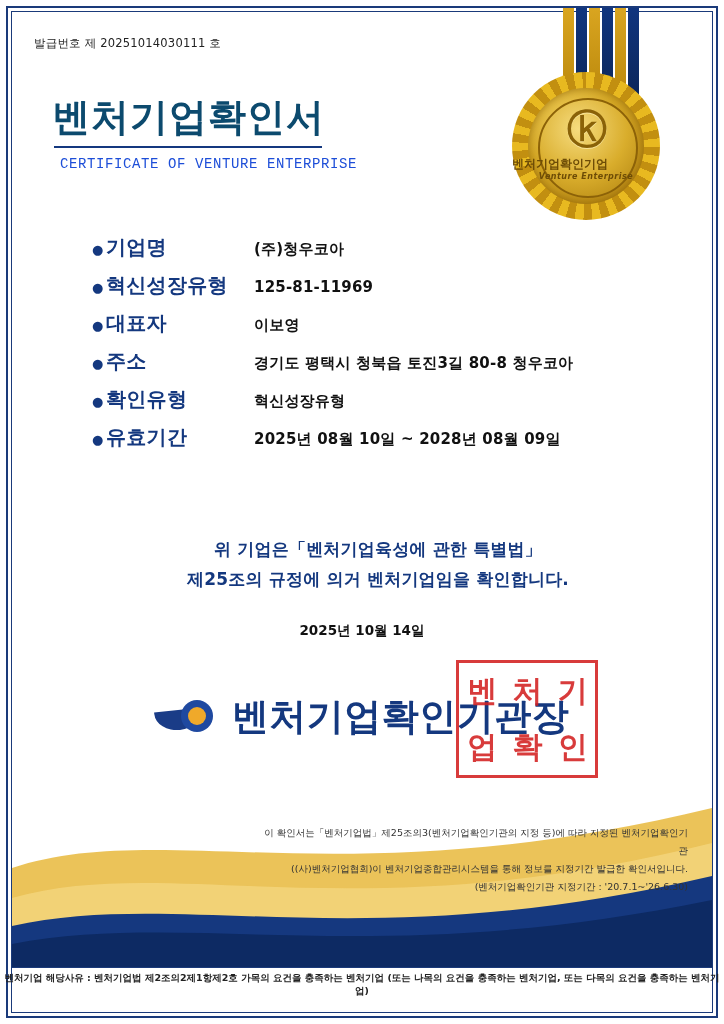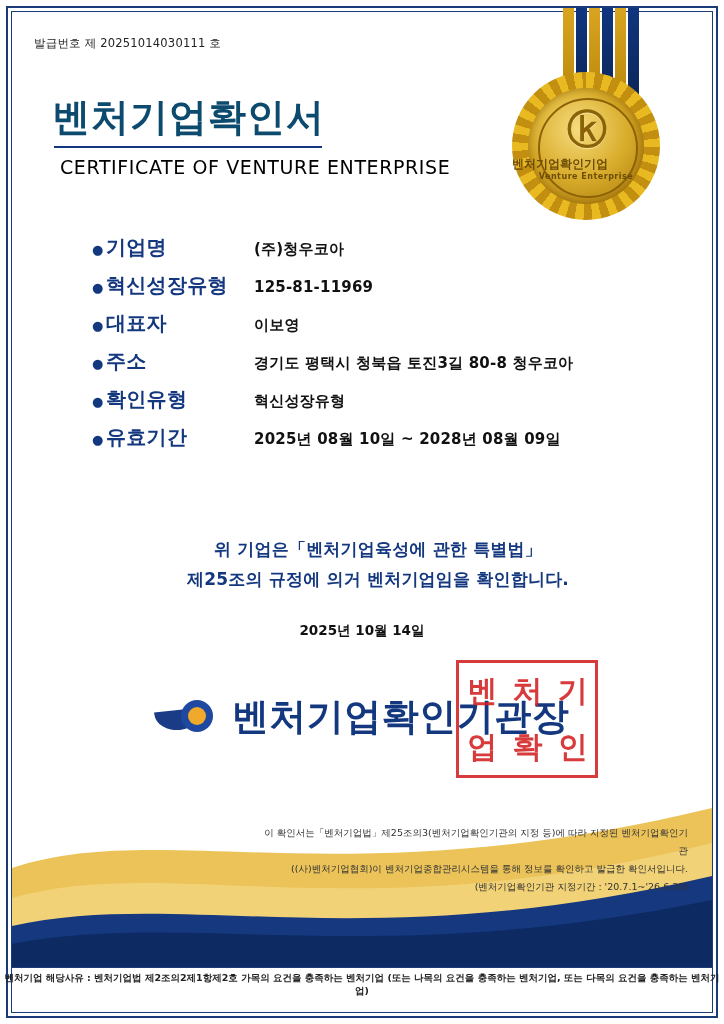--- a/index.html
+++ b/index.html
@@ -112,20 +112,21 @@
   }
   .seal .seal-en {
     position: absolute;
     left: 0; right: 0;
     top: 100px;
     text-align: center;
     font-size: 8px;
     font-weight: bold;
     color: #6d4c06;
     letter-spacing: .5px;
+    font-style: italic;
   }
 
   
   .doc-no {
     position: absolute;
     left: 34px;
     top: 36px;
     font-size: 11.5px;
     color: #222;
     letter-spacing: .2px;
@@ -146,23 +147,24 @@
     left: 54px;
     top: 146px;
     width: 268px;
     height: 2px;
     background: #14387f;
   }
   .title-en {
     position: absolute;
     left: 60px;
     top: 156px;
-    font-size: 19px;
-    color: #000000;
+    font-size: 14px;
+    color: #1d4ed8;
     letter-spacing: .6px;
+    font-family: Liberation Mono, monospace;
   }
 
   
   .fields {
     position: absolute;
     left: 92px;
     top: 234px;
     width: 560px;
   }
   .field-row {
@@ -430,20 +432,20 @@
     <svg width="700" height="220" viewBox="0 0 700 220" preserveAspectRatio="none" aria-hidden="true">
       <path d="M0,120 C150,70 330,150 700,60 L700,220 L0,220 Z" fill="#e8b93c" opacity="0.85"></path>
       <path d="M0,150 C160,105 340,185 700,95 L700,220 L0,220 Z" fill="#f3d479" opacity="0.9"></path>
       <path d="M0,178 C170,140 350,210 700,128 L700,220 L0,220 Z" fill="#15387f"></path>
       <path d="M0,196 C180,162 360,222 700,152 L700,220 L0,220 Z" fill="#0d2a63"></path>
     </svg>
   </div>
 
   <div class="footnote">
     <div>이 확인서는「벤처기업법」제25조의3(벤처기업확인기관의 지정 등)에 따라 지정된 벤처기업확인기관</div>
-    <div>((사)벤처기업협회)이 벤처기업종합관리시스템을 통해 정보를 확인하고 발급한 확인서입니다.</div>
+    <div>((사)벤처기업협회)이 벤처기업종합관리시스템을 통해 정보를 지정기간 발급한 확인서입니다.</div>
     <div>(벤처기업확인기관 지정기간 : '20.7.1~'26.6.30)</div>
   </div>
 
   <div class="bottom-rule"></div>
   <div class="bottom-note">벤처기업 해당사유 : 벤처기업법 제2조의2제1항제2호 가목의 요건을 충족하는 벤처기업 (또는 나목의 요건을 충족하는 벤처기업, 또는 다목의 요건을 충족하는 벤처기업)</div>
 
 </div>
 
 </body></html>

